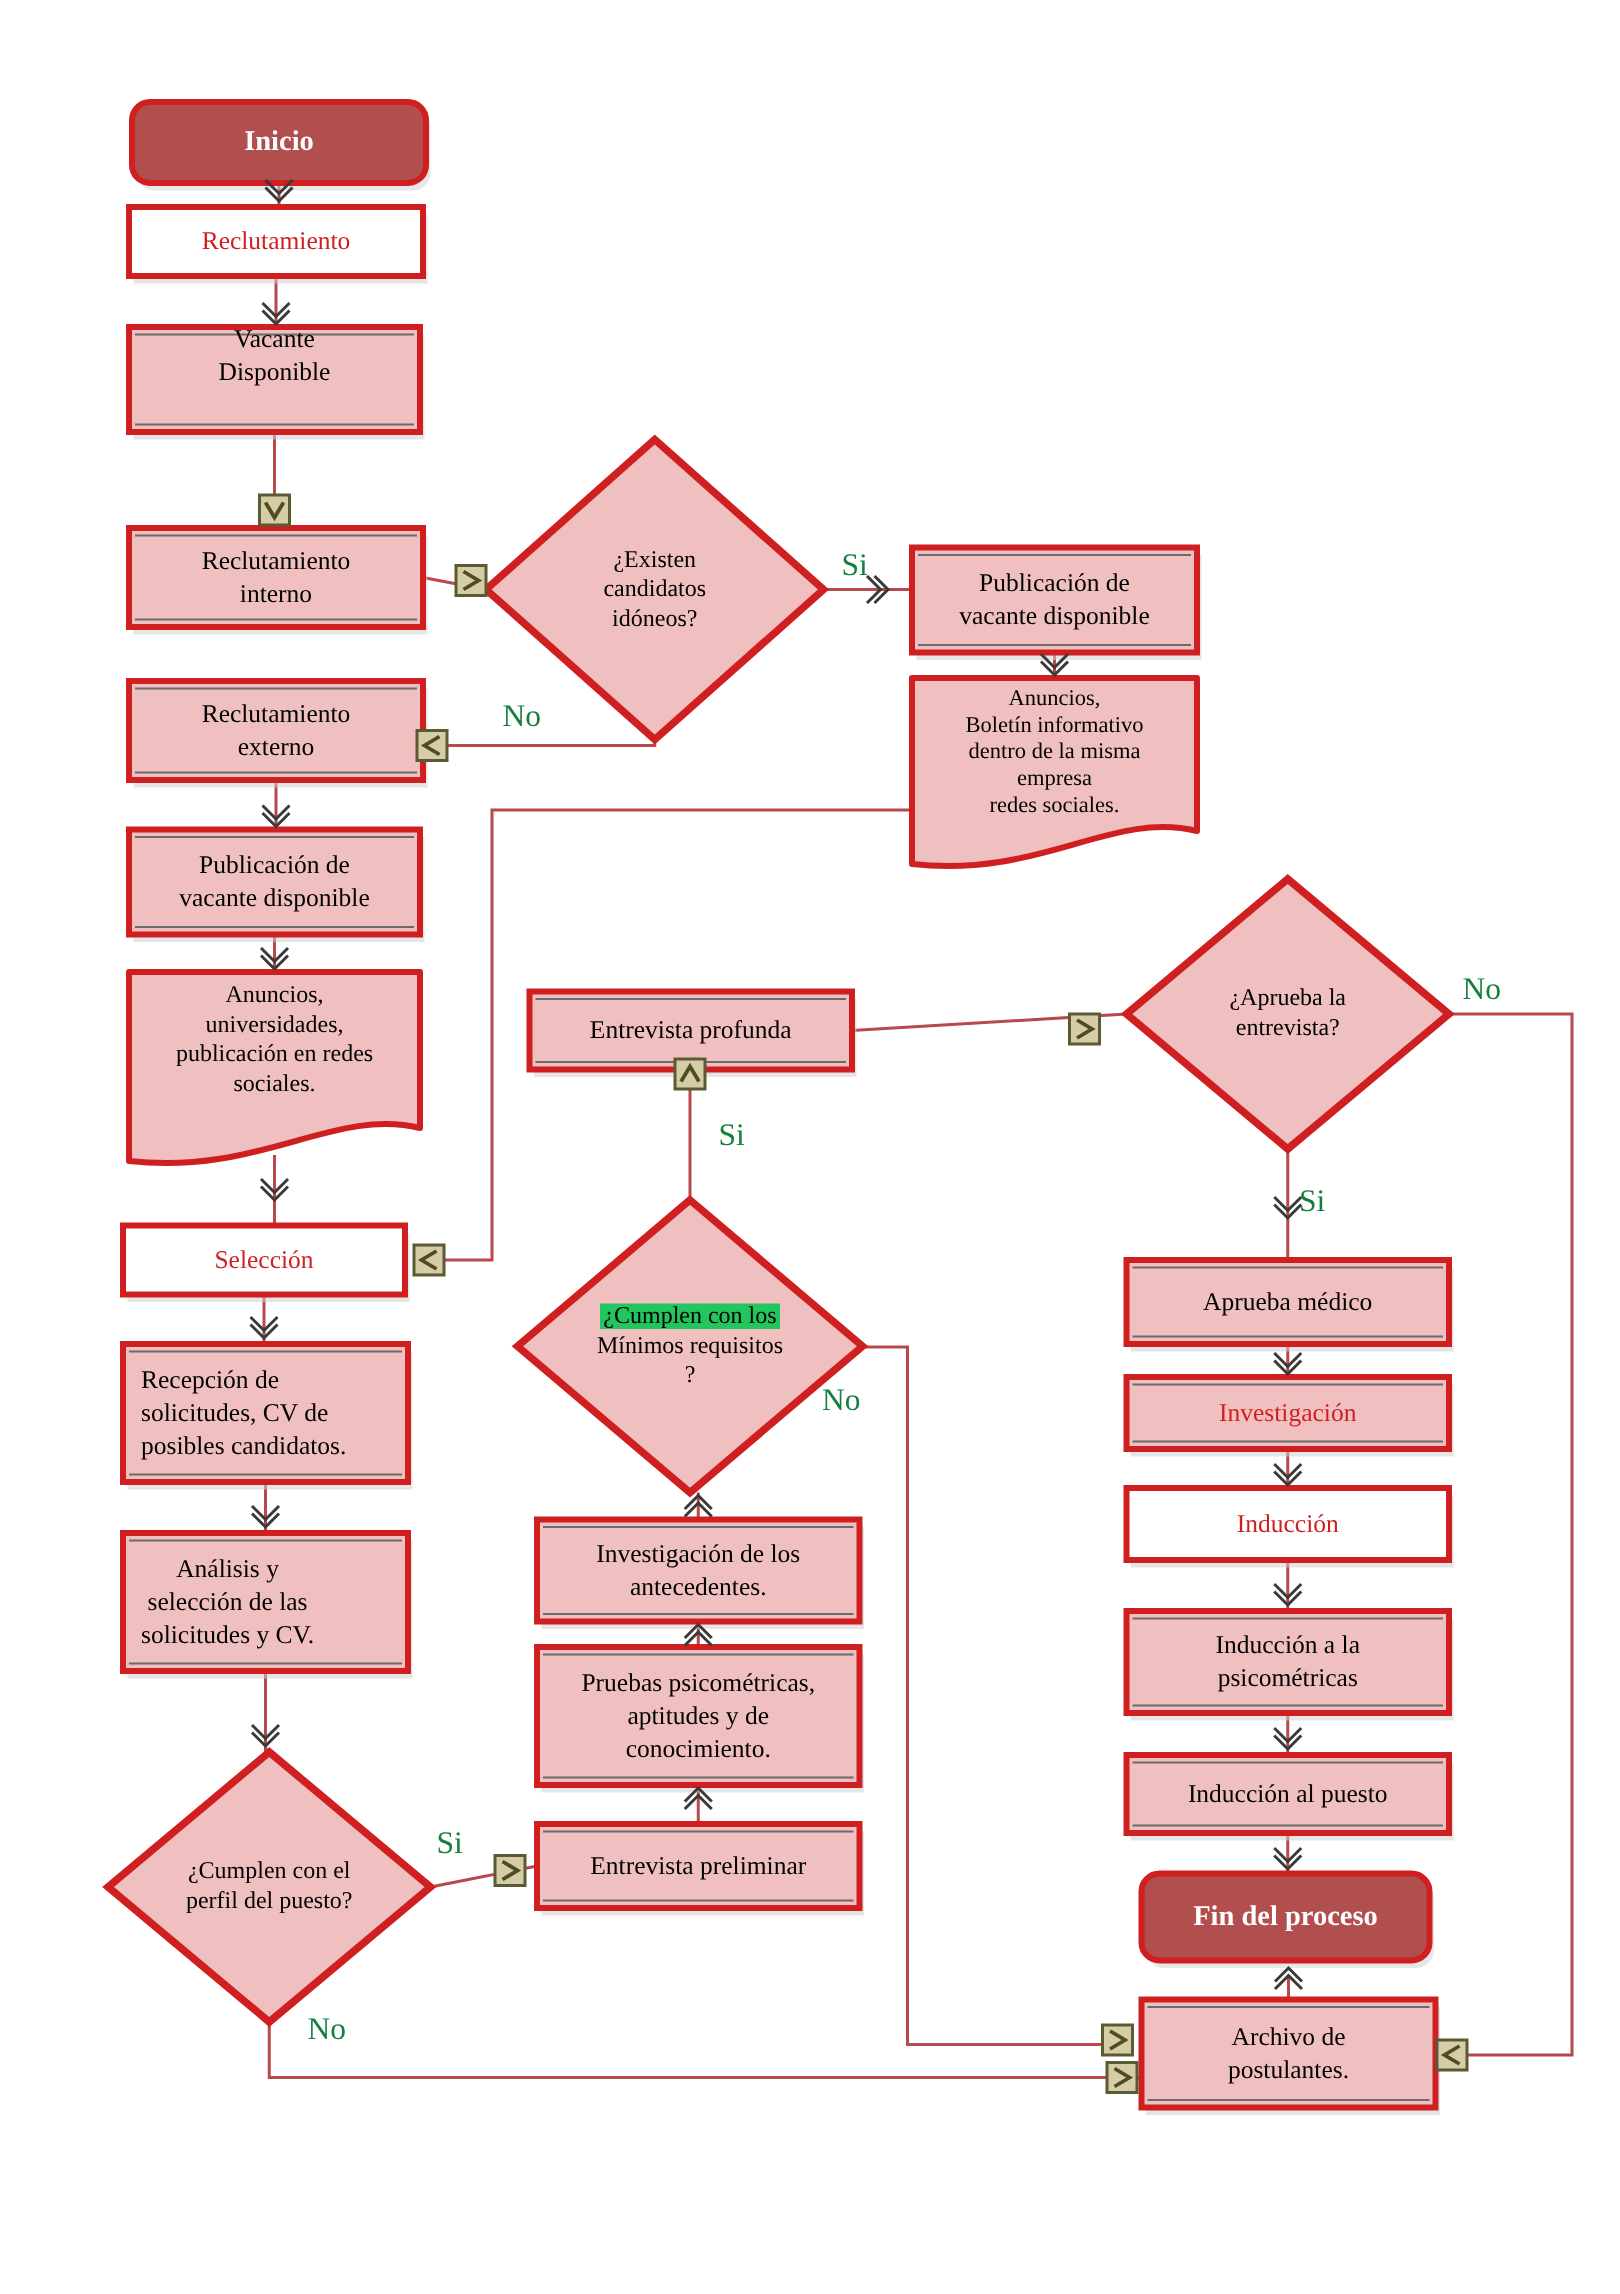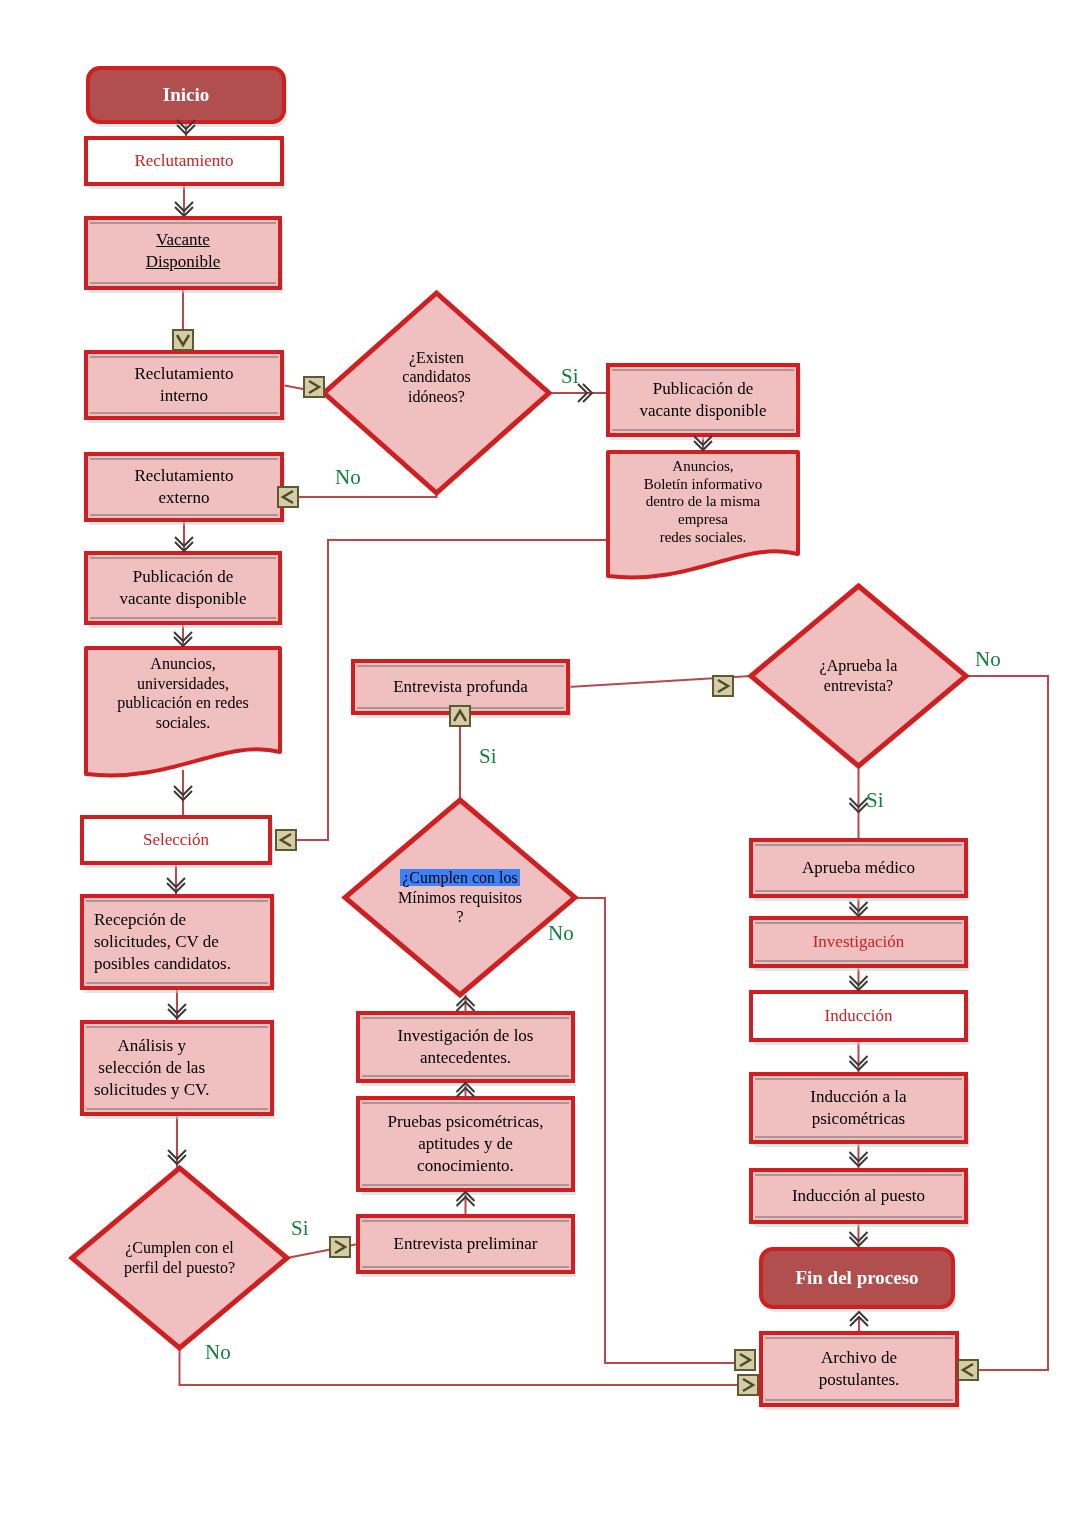--- a/index.html
+++ b/index.html
@@ -24,21 +24,21 @@
   .lbl.small{font-size:16px;line-height:1.22;}
   .lbl.tiny{font-size:15px;line-height:1.18;}
   .lbl.red{color:#cf1f20;}
   .lbl.white{color:#ffffff;font-weight:bold;font-size:19px;}
 
   .edgelabel{
     position:absolute;color:#15803d;font-size:21px;
     font-family:"Liberation Serif","DejaVu Serif",serif;
   }
 
-  .hl{background:#3b82f6;padding:0 2px;}
+  .hl{background:#22c55e;padding:0 2px;}
 </style>
 </head>
 <body>
 
 <div id="stage">
 
 
   <svg id="diagram" viewBox="0 0 1080 1529" xmlns="http://www.w3.org/2000/svg">
     <g id="edges">
         <polyline points="186,122 186,138" fill="none" stroke="#b8484a" stroke-width="2"></polyline>
@@ -330,25 +330,25 @@
         <g>
           <path d="M 850 1321 L 859 1312 L 868 1321" fill="none" stroke="#3a3a3a" stroke-width="2"></path>
           <path d="M 850 1326 L 859 1317 L 868 1326" fill="none" stroke="#3a3a3a" stroke-width="2"></path>
         </g>
       </g>
   </svg>
 
   <div id="labels">
       <div class="lbl white" style="left: 88px; top: 68px; width: 196px; height: 54px;">Inicio</div>
       <div class="lbl red" style="left: 86px; top: 138px; width: 196px; height: 46px;">Reclutamiento</div>
-      <div class="lbl" style="left: 86px; top: 216px; width: 194px; height: 70px; text-decoration: underline;">Vacante
+      <div class="lbl" style="left: 86px; top: 202px; width: 194px; height: 70px;">Vacante
 Disponible</div>
       <div class="lbl" style="left: 86px; top: 352px; width: 196px; height: 66px;">Reclutamiento
 interno</div>
-      <div class="lbl small" style="left: 342px; top: 277px; width: 189px; height: 200px;">¿Existen
+      <div class="lbl small" style="left: 342px; top: 293px; width: 189px; height: 200px;">¿Existen
 candidatos
 idóneos?</div>
       <div class="lbl" style="left: 608px; top: 365px; width: 190px; height: 70px;">Publicación de
 vacante disponible</div>
       <div class="lbl small tiny" style="left: 608px; top: 452px; width: 190px; height: 128px; align-items: flex-start; padding-top: 6px; box-sizing: border-box;">Anuncios,
 Boletín informativo
 dentro de la misma
 empresa
 redes sociales.</div>
       <div class="lbl" style="left: 86px; top: 454px; width: 196px; height: 66px;">Reclutamiento

